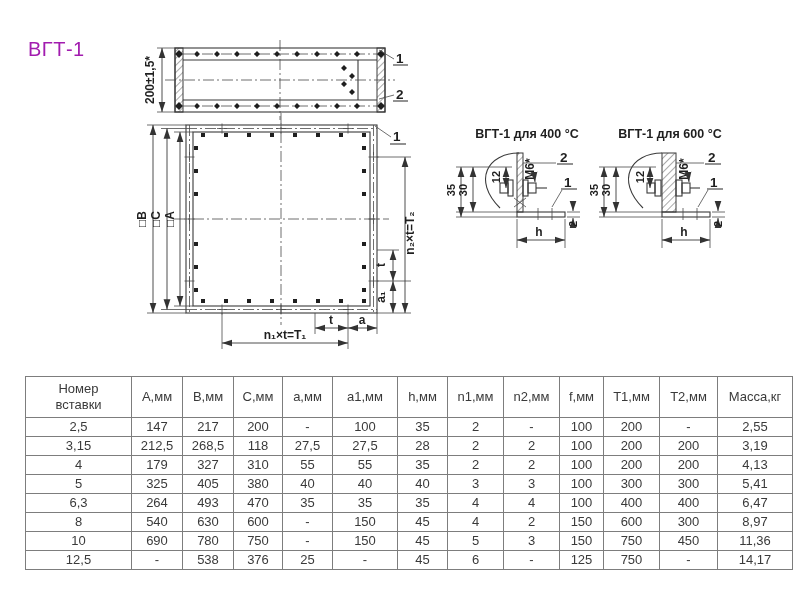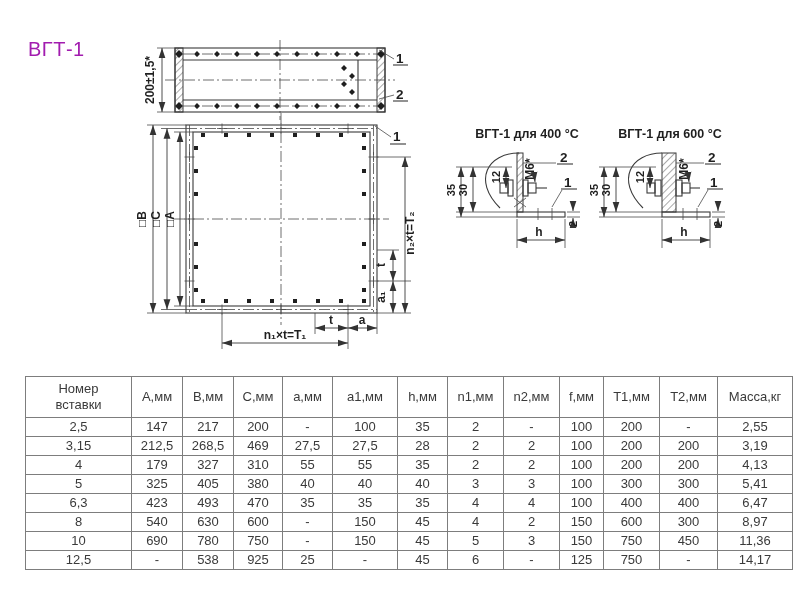--- a/index.html
+++ b/index.html
@@ -258,21 +258,21 @@
           <td>-</td>
           <td>100</td>
           <td>200</td>
           <td>-</td>
           <td>2,55</td>
         </tr>
         <tr>
           <td>3,15</td>
           <td>212,5</td>
           <td>268,5</td>
-          <td>469</td>
+          <td>118</td>
           <td>27,5</td>
           <td>27,5</td>
           <td>28</td>
           <td>2</td>
           <td>2</td>
           <td>100</td>
           <td>200</td>
           <td>200</td>
           <td>3,19</td>
         </tr>
@@ -301,21 +301,21 @@
           <td>40</td>
           <td>3</td>
           <td>3</td>
           <td>100</td>
           <td>300</td>
           <td>300</td>
           <td>5,41</td>
         </tr>
         <tr>
           <td>6,3</td>
-          <td>423</td>
+          <td>264</td>
           <td>493</td>
           <td>470</td>
           <td>35</td>
           <td>35</td>
           <td>35</td>
           <td>4</td>
           <td>4</td>
           <td>100</td>
           <td>400</td>
           <td>400</td>
@@ -348,21 +348,21 @@
           <td>3</td>
           <td>150</td>
           <td>750</td>
           <td>450</td>
           <td>11,36</td>
         </tr>
         <tr>
           <td>12,5</td>
           <td>-</td>
           <td>538</td>
-          <td>925</td>
+          <td>376</td>
           <td>25</td>
           <td>-</td>
           <td>45</td>
           <td>6</td>
           <td>-</td>
           <td>125</td>
           <td>750</td>
           <td>-</td>
           <td>14,17</td>
         </tr>

